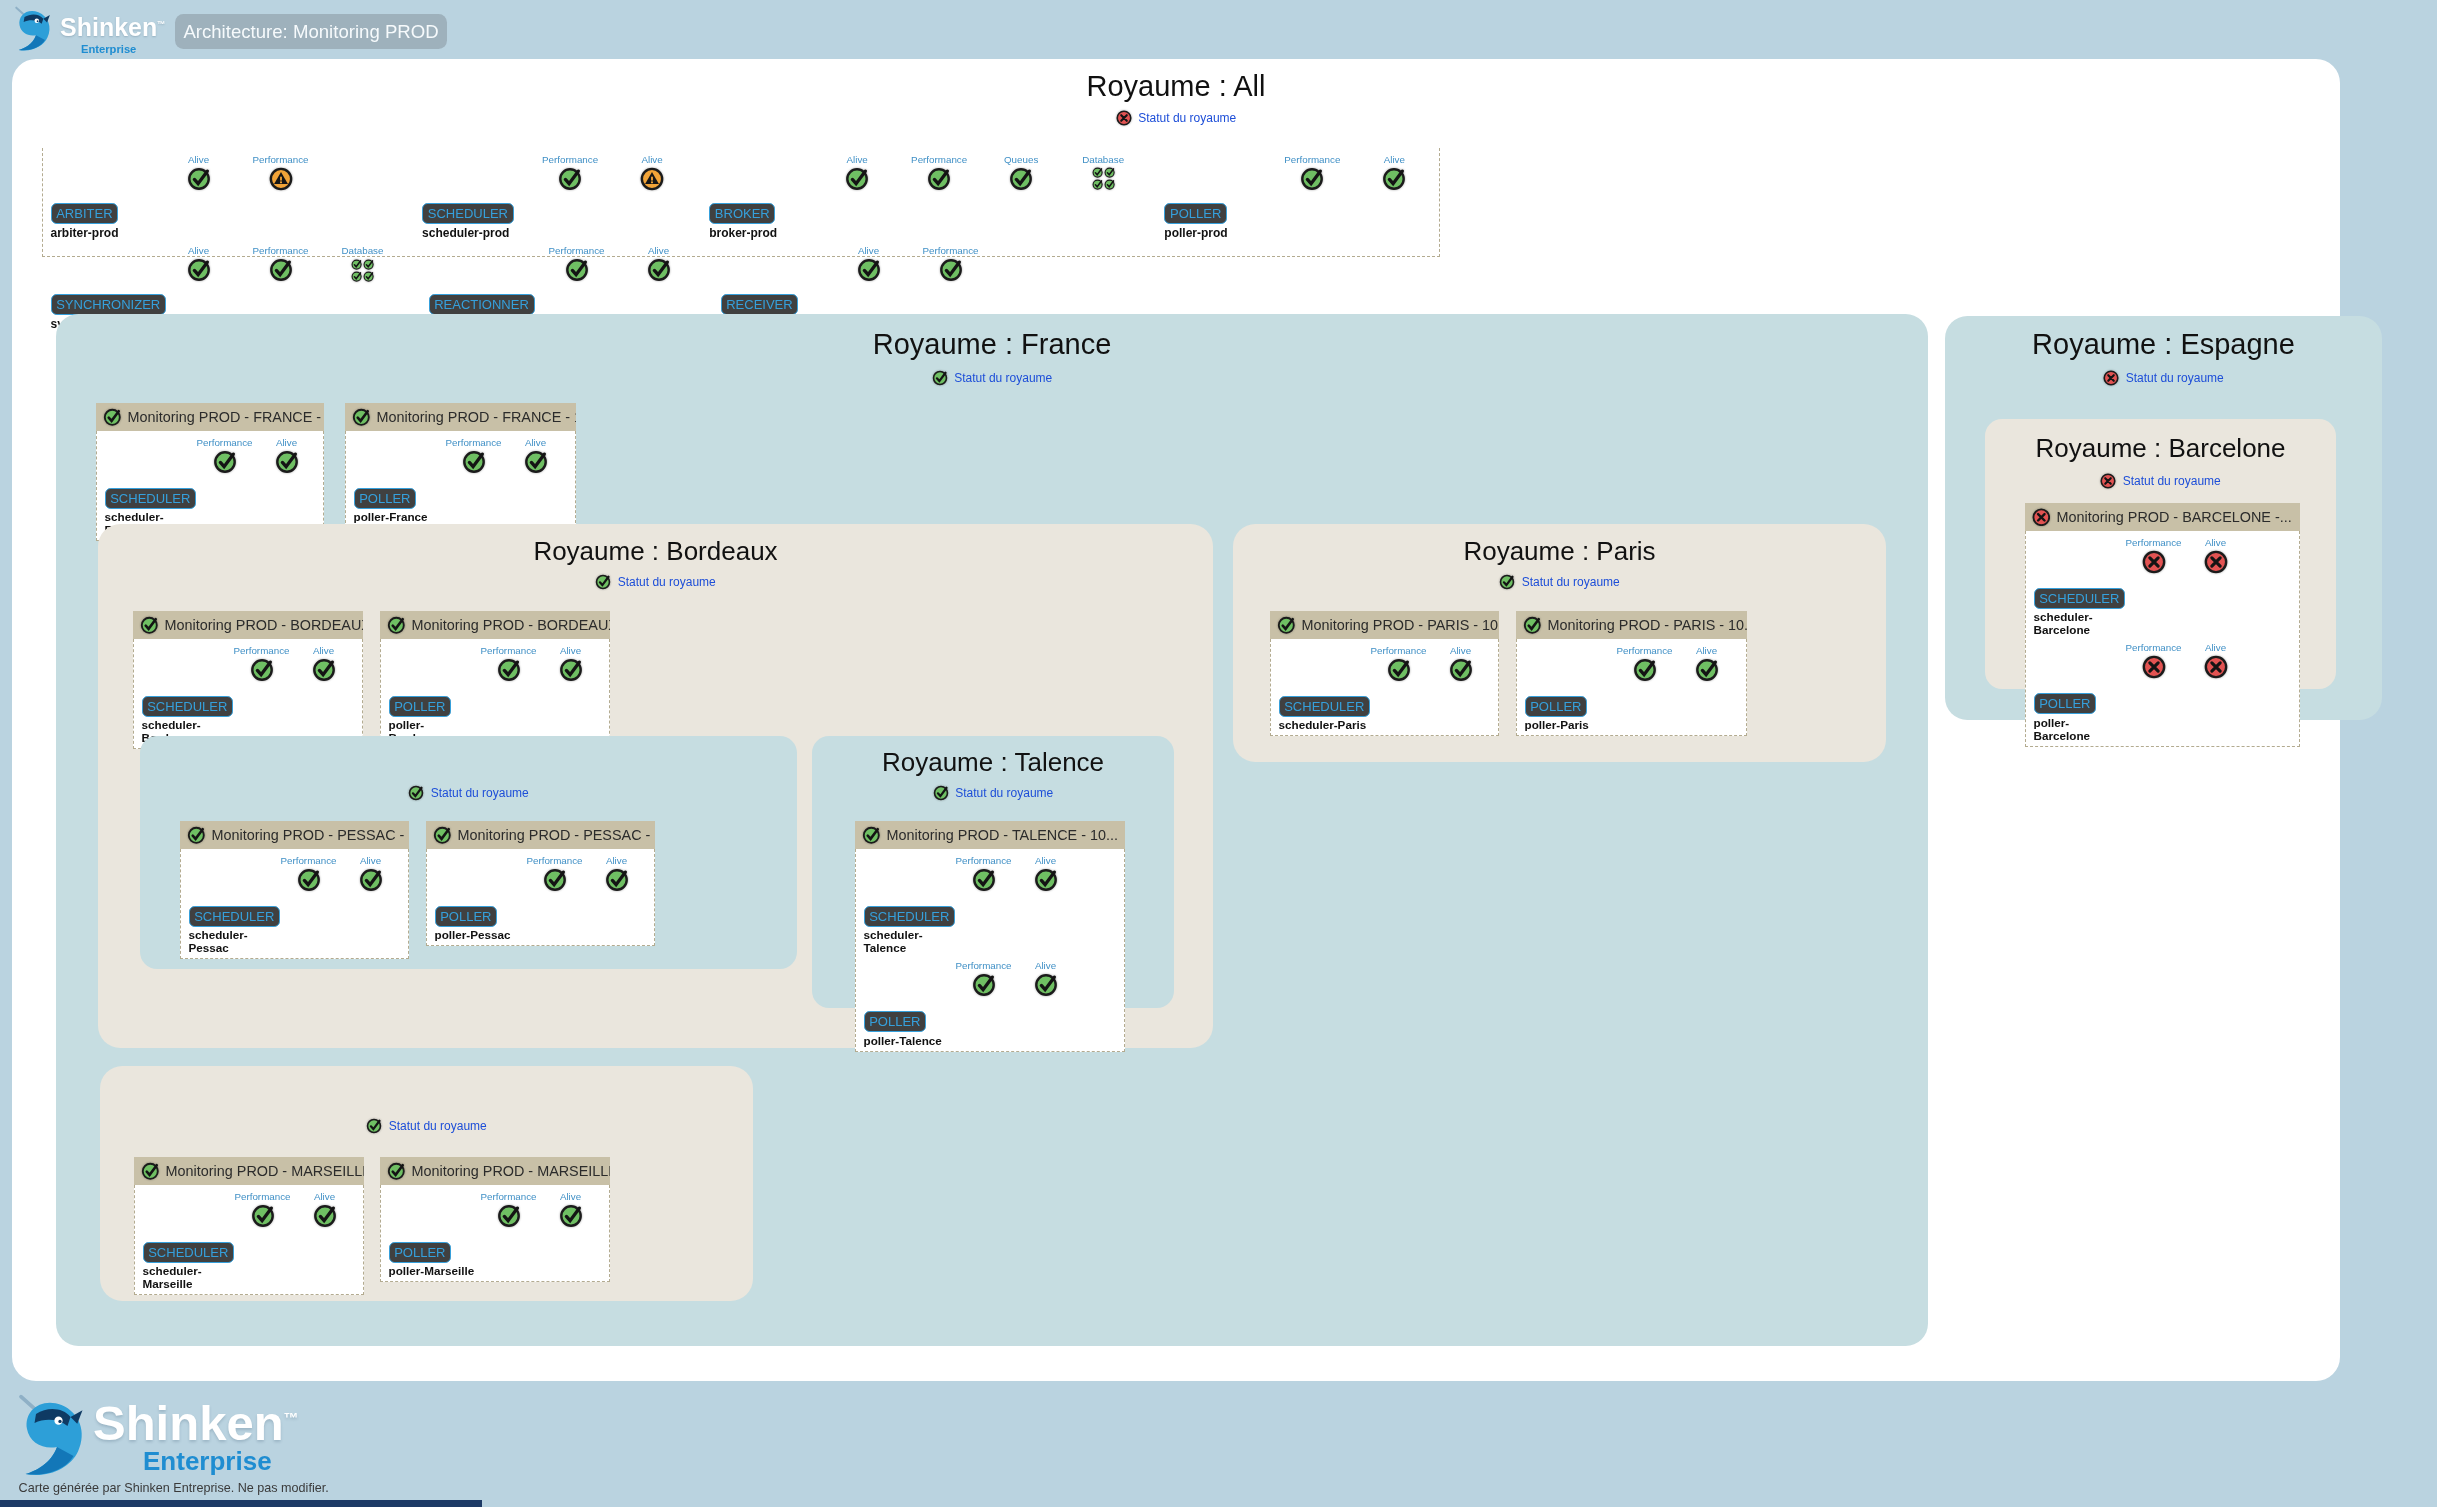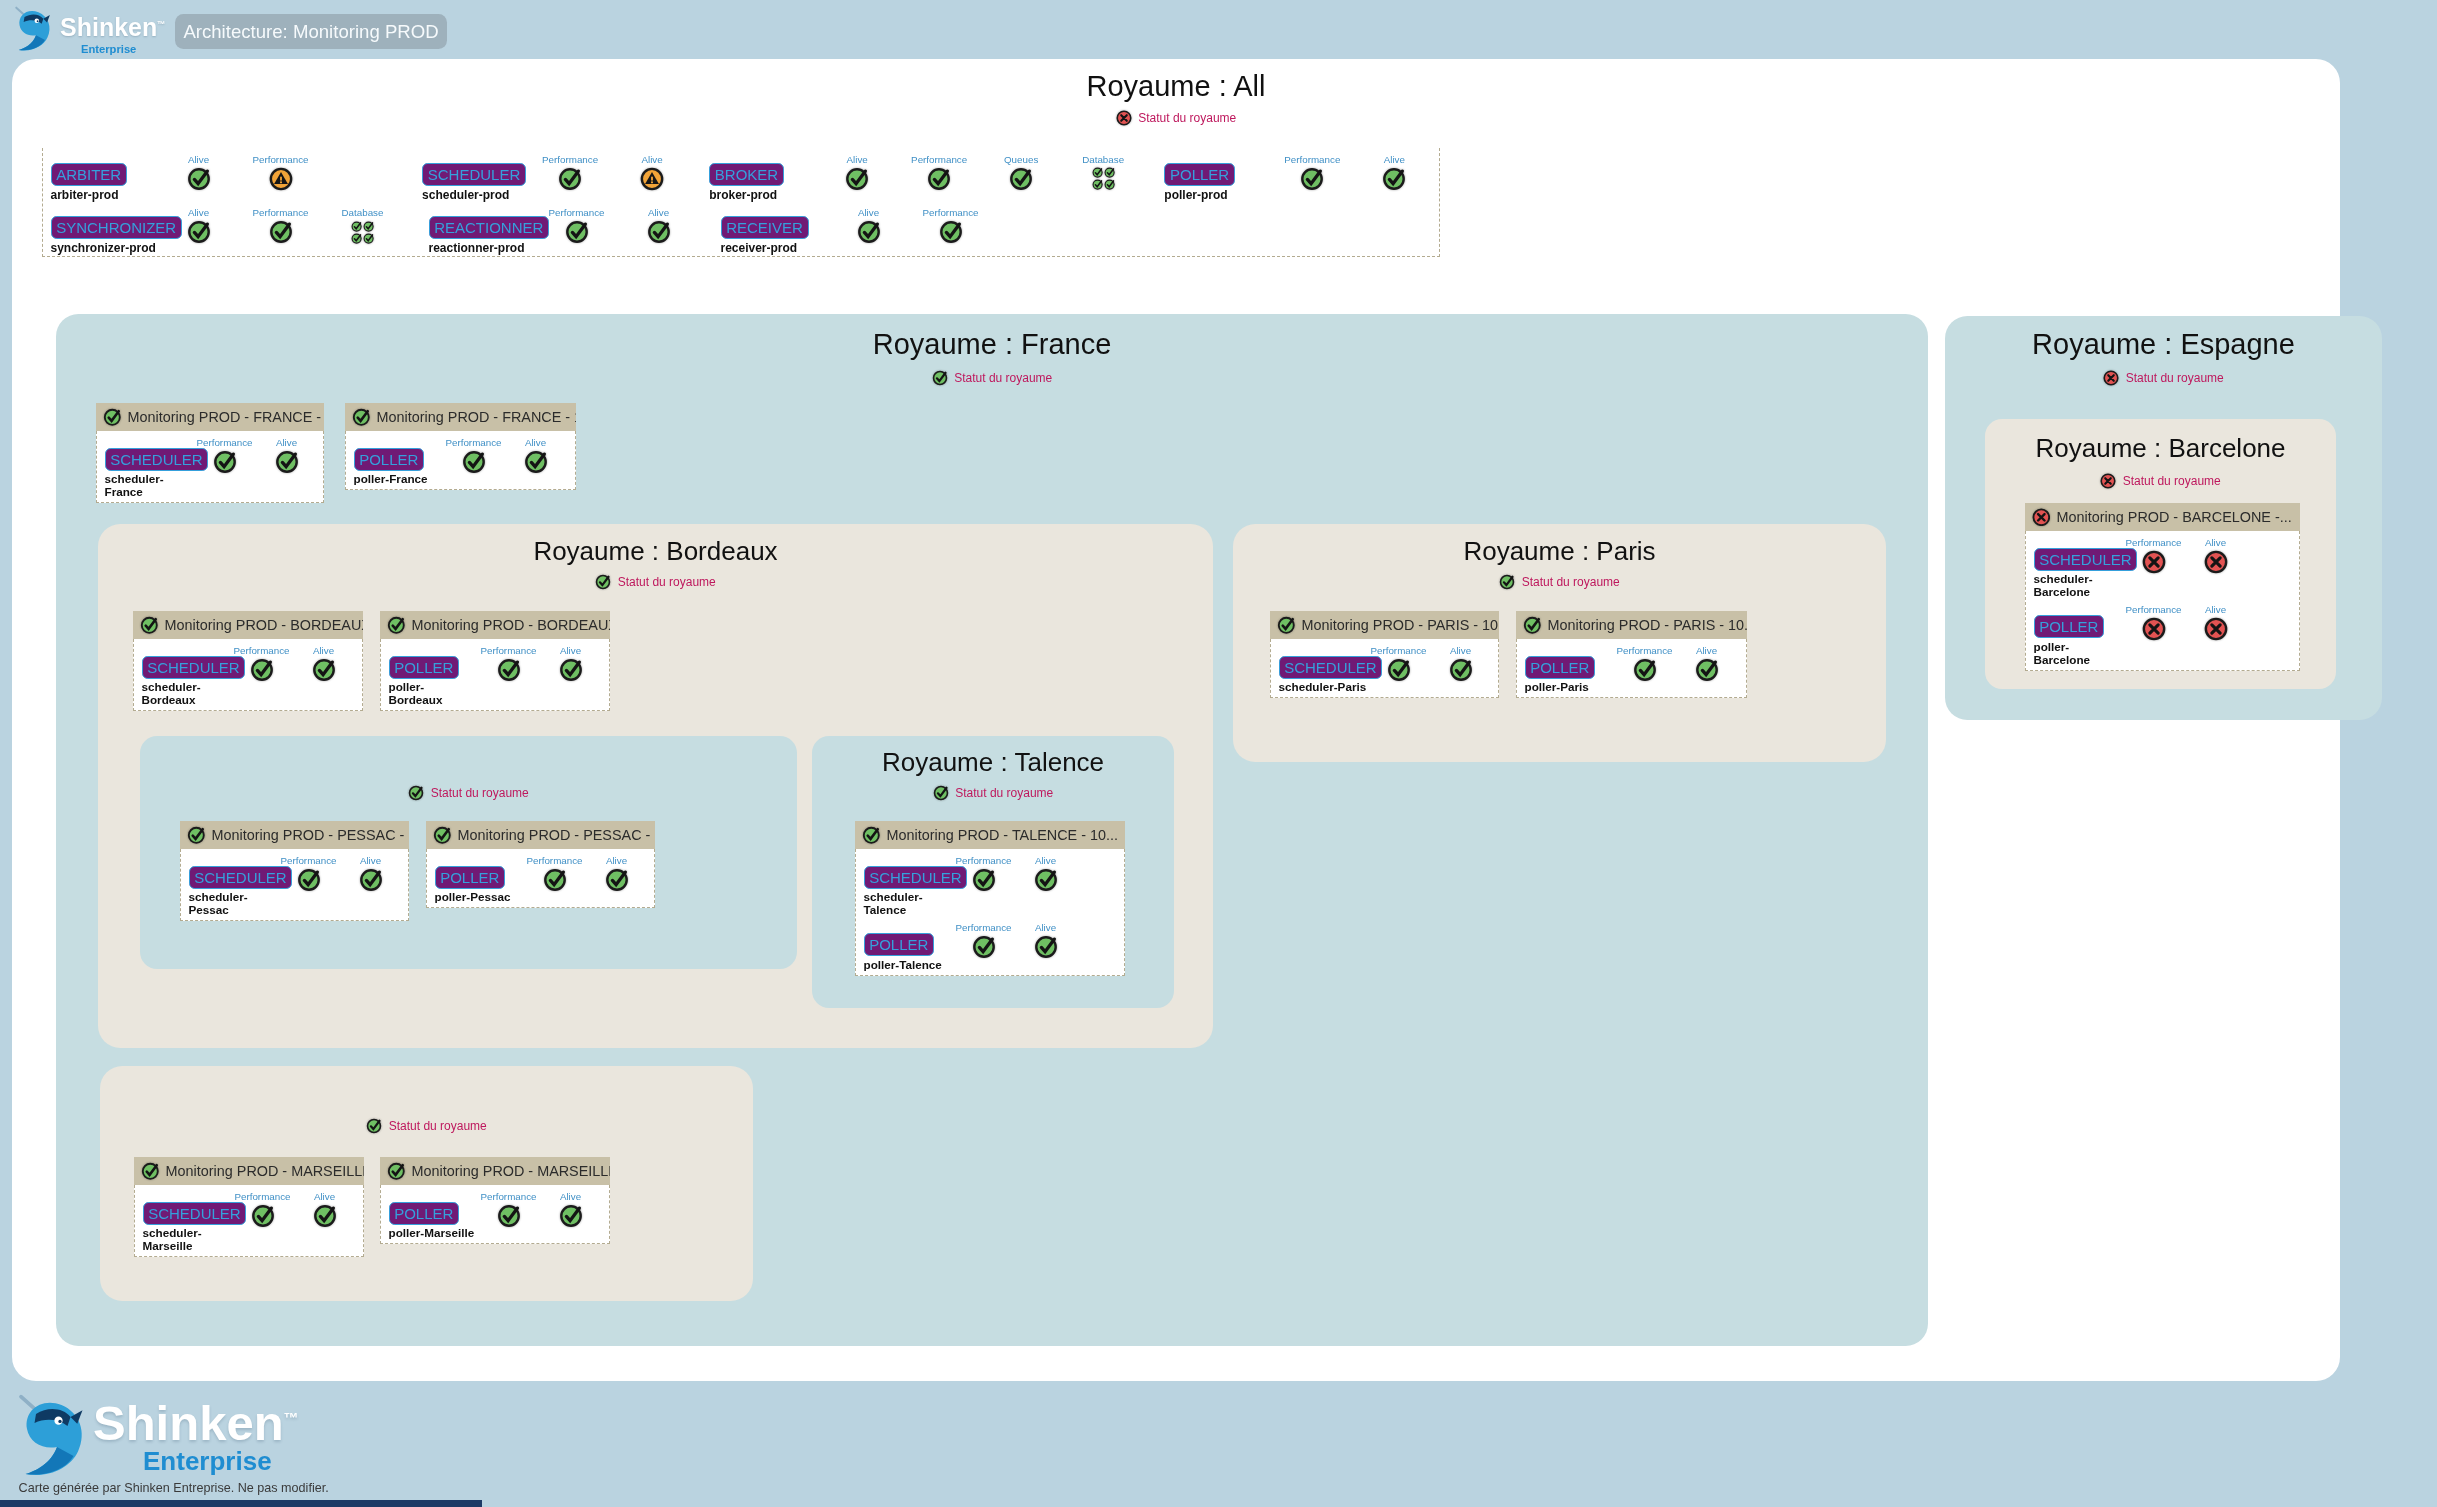--- a/index.html
+++ b/index.html
@@ -20,21 +20,21 @@
   .map-pill{left:175px;top:14px;width:272px;height:35px;background:var(--pill_bg,#9eb1bc);
     border-radius:8.4px;display:flex;align-items:center;justify-content:center;
     color:#f6fafc;font-size:18.6px;}
 
   
   .main-panel{left:12px;top:59px;width:2328px;height:1322px;background:#fff;border-radius:24px;}
 
   .realm-title{width:100%;text-align:center;font-size:29px;color:#111;font-weight:400;}
   .realm-title.sub{font-size:26px;}
   .realm-status{width:100%;display:flex;align-items:center;justify-content:center;gap:6.5px;
-    font-size:12px;color:#be185d;}
+    font-size:12px;color:#1d4ed8;}
   .realm-status .sticon{width:16px;height:16px;}
 
   .realm-panel{border-radius:22.4px;}
   .teal{background:var(--panel_teal,#c6dde1);}
   .beige{background:var(--panel_beige,#eae6dd);}
 
   
   .host-card{background:#fff;}
   .card-head{height:28px;background:var(--card_header,#c8c0a7);display:flex;align-items:center;
     gap:6.5px;padding-left:6.5px;overflow:hidden;white-space:nowrap;}
@@ -44,21 +44,21 @@
   .big .card-title{font-size:17.7px;}
   .card-body{border:1.9px dashed var(--dash,#b3ab90);border-top:none;background:#fff;
     padding:5.6px 3.7px 3.7px 7.5px;box-sizing:border-box;}
   .big .card-body{height:109px;}
   .comp-row{display:flex;align-items:flex-start;}
   .comp-row + .comp-row{margin-top:5.6px;}
   .comp-group{display:flex;align-items:flex-start;}
   .comp-id{display:flex;flex-direction:column;align-items:flex-start;gap:1.9px;padding-top:11.2px;width:89px;flex:0 0 auto;}
   .big .comp-id{width:107px;padding-top:9.3px;}
   .comp-type{border:1.4px solid var(--accent,#35a0dc);color:var(--accent,#35a0dc);
-    border-radius:5.6px;font-size:15px;padding:1.9px 4.7px;background:#701a75;}
+    border-radius:5.6px;font-size:13px;padding:1.9px 4.7px;background:#404040;margin-top:40px;}
   .comp-name{font-size:11.7px;font-weight:bold;color:#111;}
   .big .comp-name{font-size:12px;}
   .check-col{width:62px;flex:0 0 auto;display:flex;flex-direction:column;align-items:center;gap:2px;}
   .big .check-col{width:82px;}
   .check-label{font-size:9.8px;color:var(--check_label,#4090c6);}
   .sticon{display:inline-flex;align-items:center;justify-content:center;}
   .sticon svg{width:100%;height:100%;filter:drop-shadow(0 0.9px 0.9px rgba(0,0,0,.35));}
   .check-col .sticon{width:24px;height:24px;}
   .quad{display:grid;grid-template-columns:11.2px 11.2px;grid-auto-rows:11.2px;gap:0.9px;}
   .quad svg{width:11.2px;height:11.2px;}

